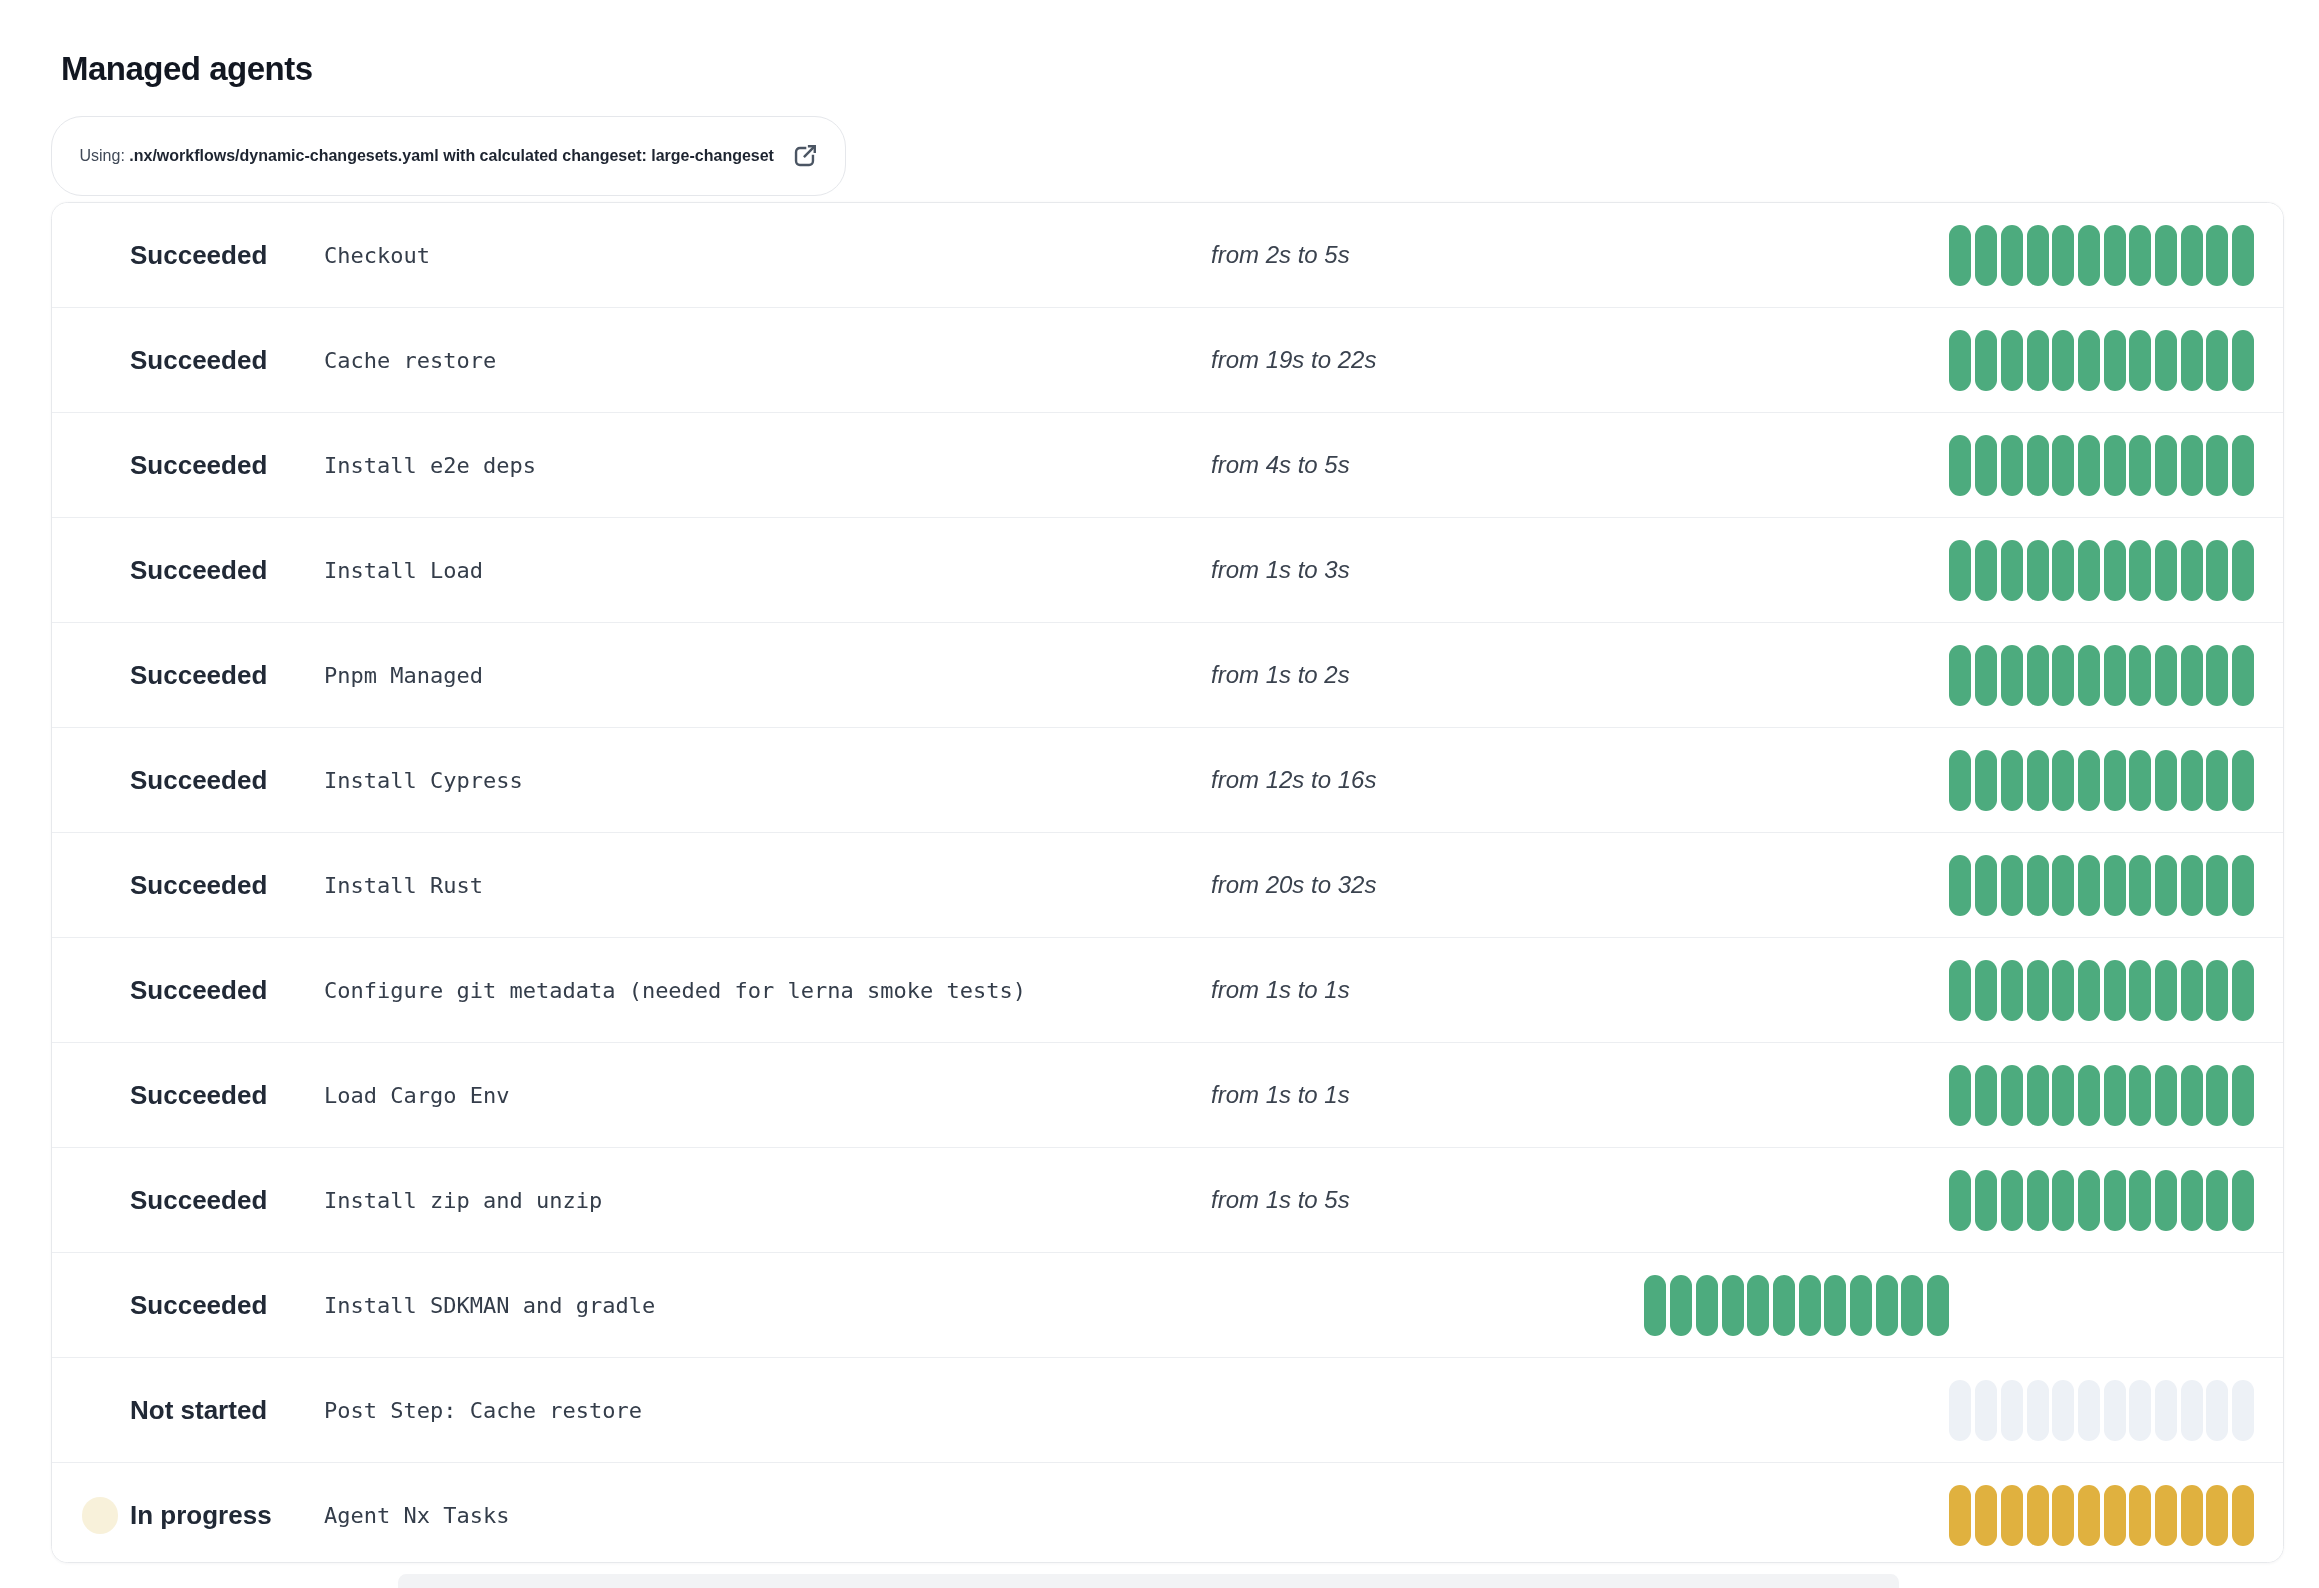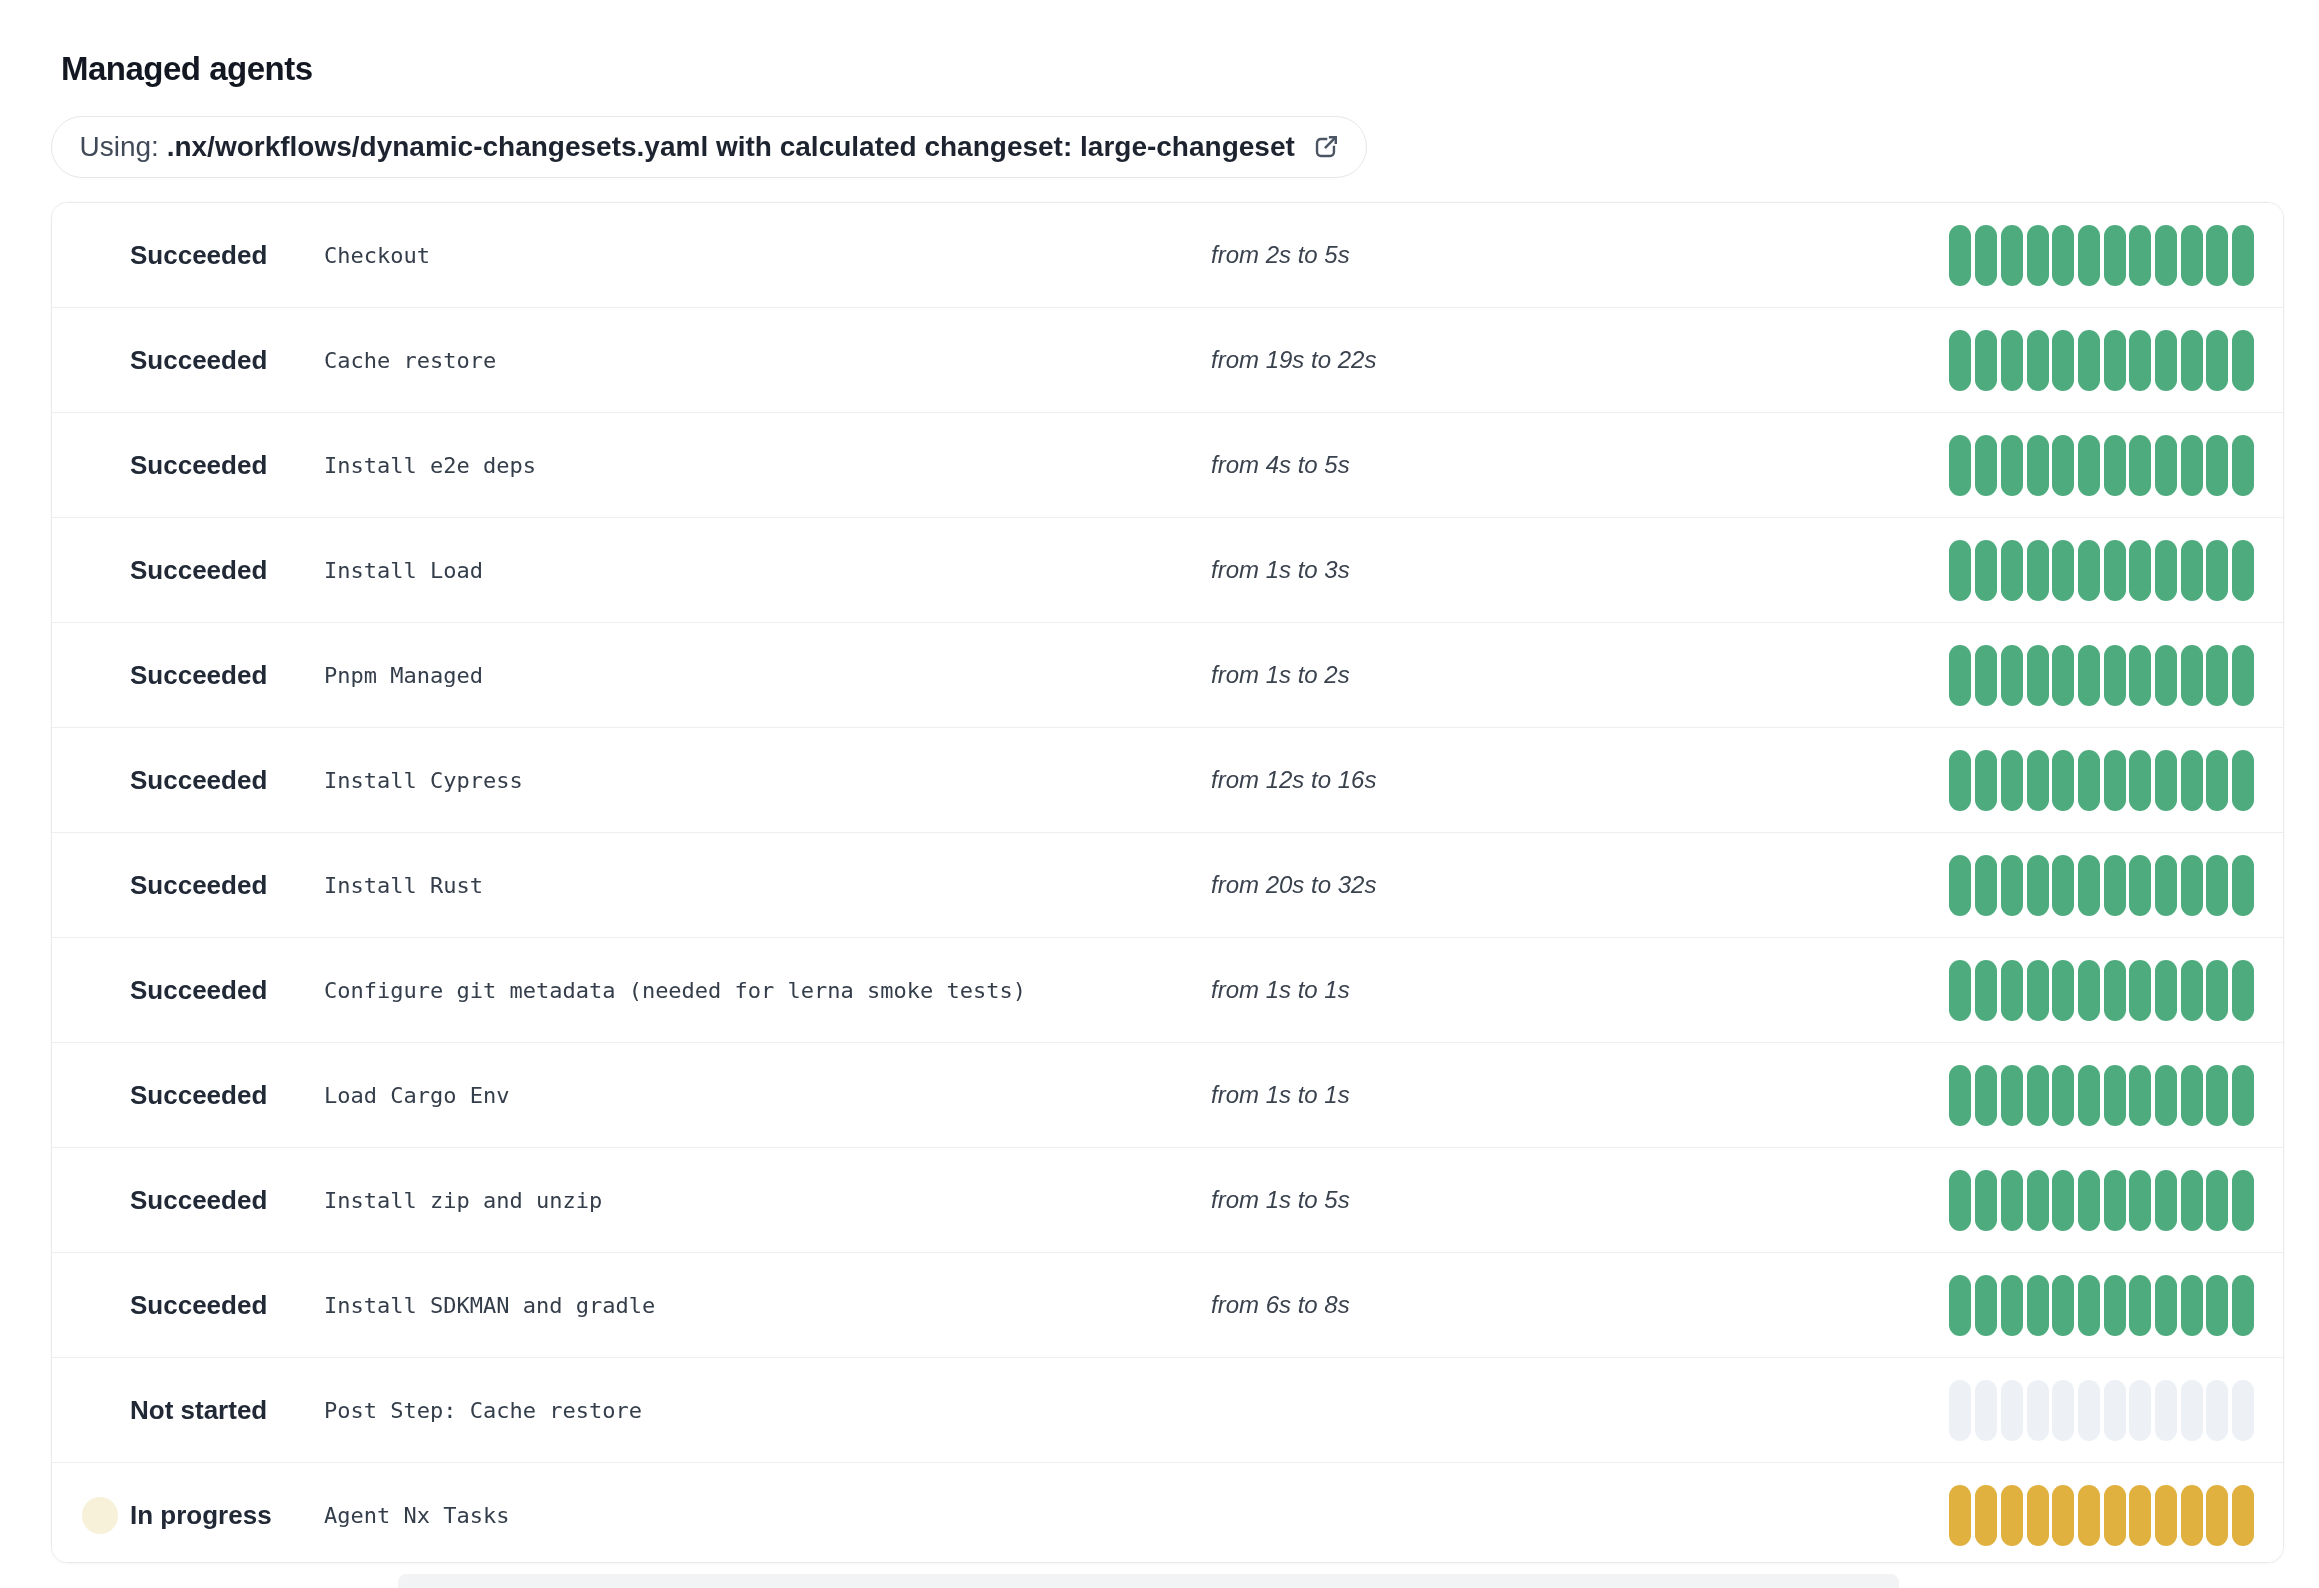--- a/index.html
+++ b/index.html
@@ -23,29 +23,29 @@
     color: #121721;
     letter-spacing: -0.5px;
     margin-left: 10px;
   }
 
   
   .banner {
     position: absolute;
     left: 51px;
     top: 116px;
-    height: 62px;
+    height: 80px;
     display: inline-flex;
     align-items: center;
     gap: 16.5px;
     padding: 0 26px 0 27.5px;
     border: 1.8px solid #e5e7eb;
     border-radius: 31px;
     background: #ffffff;
-    font-size: 28px;
+    font-size: 16px;
     color: #404957;
     white-space: nowrap;
     cursor: pointer;
   }
   .banner .bold { font-weight: 700; color: #1d2430; }
   .banner svg { display: block; }
 
   
   .card {
     position: absolute;
@@ -384,21 +384,20 @@
           <span class="seg"></span>
           <span class="seg"></span>
         </div>
   </div>
       <div class="row succeeded">
     <div class="status">
       <span class="dot-wrap"><span class="dot"></span></span>
       <span>Succeeded</span>
     </div>
     <div class="step-name">Install SDKMAN and gradle</div>
-    <div class="step-duration">from 6s to 8s</div>
     <div class="bars">
           <span class="seg"></span>
           <span class="seg"></span>
           <span class="seg"></span>
           <span class="seg"></span>
           <span class="seg"></span>
           <span class="seg"></span>
           <span class="seg"></span>
           <span class="seg"></span>
           <span class="seg"></span>

